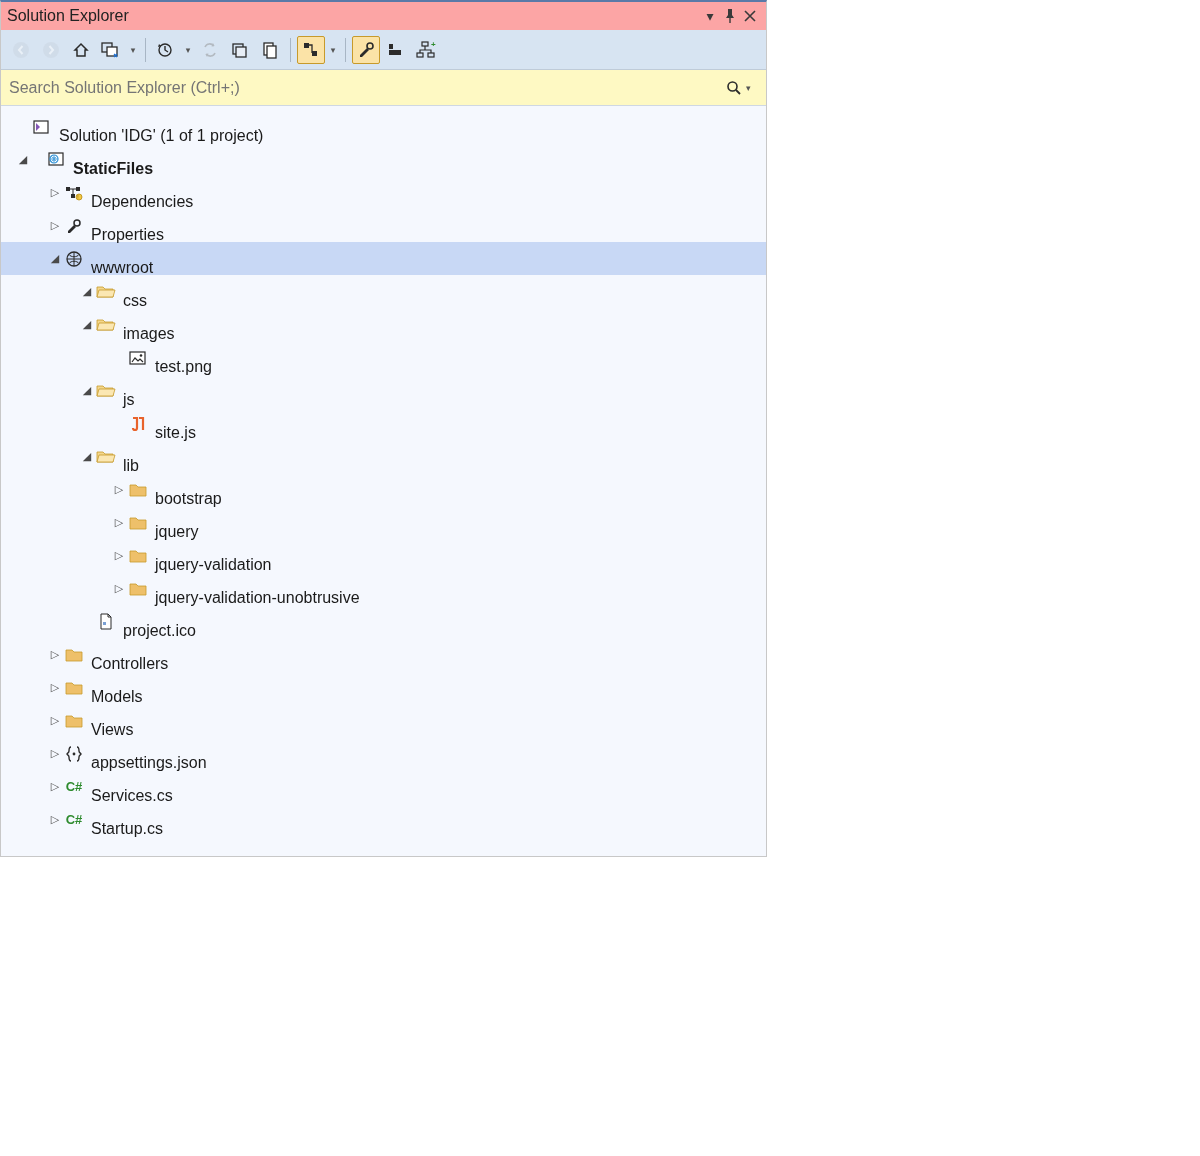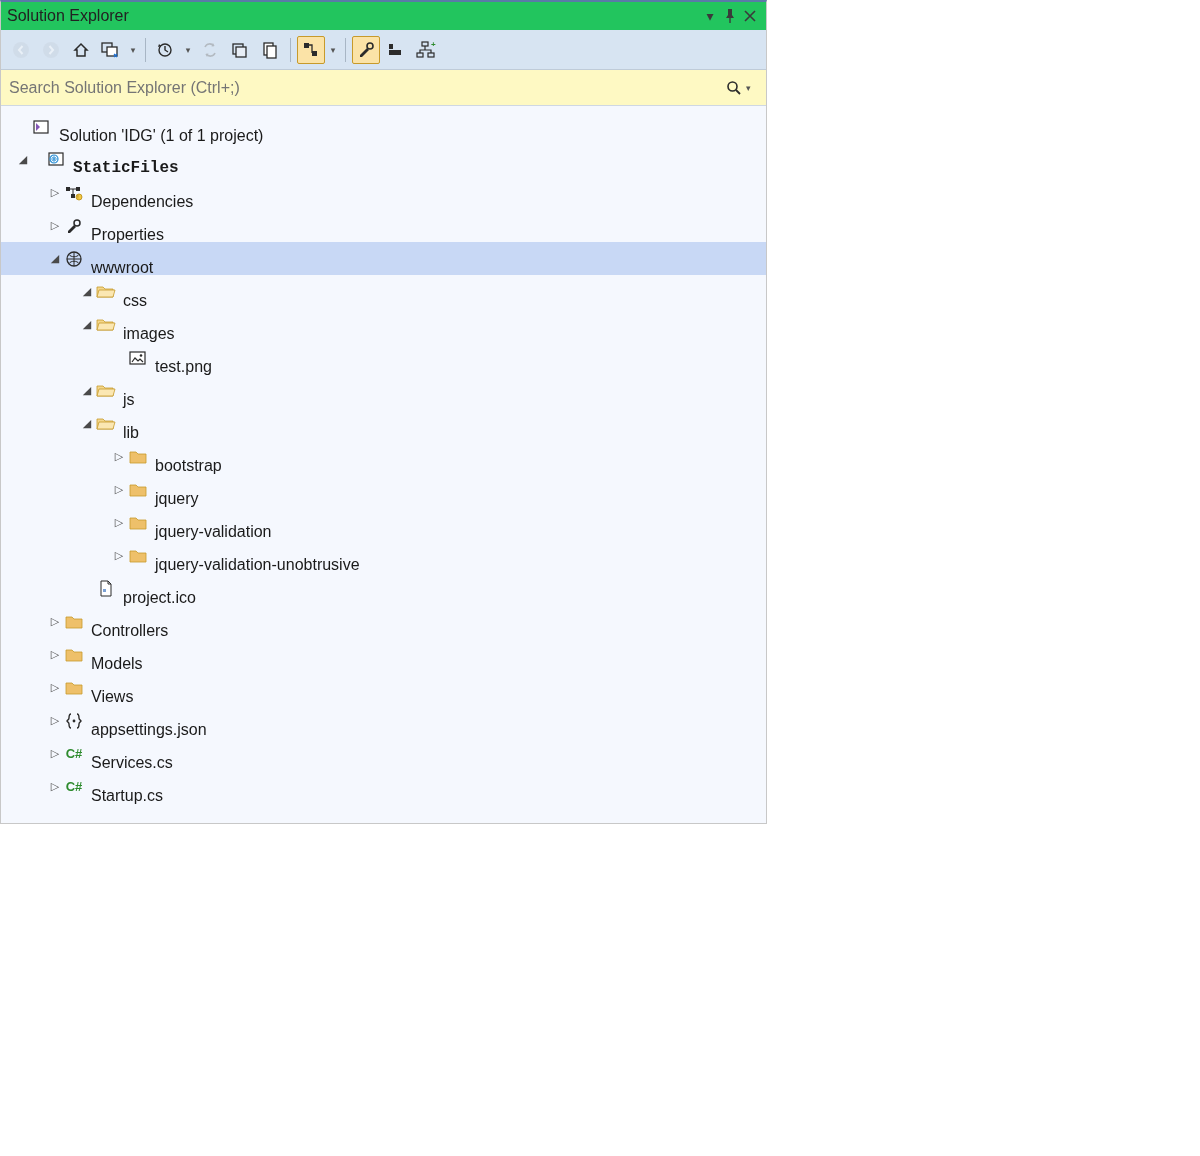--- a/index.html
+++ b/index.html
@@ -13,21 +13,21 @@
   }
   .panel {
     width: 767px;
     border: 1px solid #c8c8c8;
     border-top: 2px solid #5a7aa8;
     background: #f5f8fe;
   }
   .titlebar {
     display: flex;
     align-items: center;
-    background: #22c55e;
+    background: #fca5a5;
     height: 28px;
     padding: 0 6px;
     font-size: 16px;
     color: #222;
   }
   .titlebar .title { flex: 1; }
   .titlebar .tb-btn {
     width: 20px; height: 20px;
     display: flex; align-items: center; justify-content: center;
     color: #3a3a3a;
@@ -111,21 +111,21 @@
     flex-shrink:0;
   }
   .node .expander.blank { visibility:hidden; }
   .node .nicon {
     width: 22px; height: 20px;
     display:flex; align-items:center; justify-content:center;
     margin-right: 6px;
     flex-shrink:0;
   }
   .node .label { white-space: nowrap; margin-top: 19px; }
-  .node .label.bold { font-weight: 700; font-family: Liberation Mono, monospace; }
+  .node .label.bold { font-weight: 700; }
   
   .ind { display:inline-block; flex-shrink:0; }
   
   .nicon svg, .tbtn svg, .tb-btn svg, .search-icon svg { display:block; }
 </style>
 </head>
 <body>
 
 <div class="panel">
 
@@ -350,20 +350,31 @@
       <span class="ind" style="width:78px"></span>
       <span class="expander">◢</span>
       <span class="nicon">
         <svg width="20" height="16" viewBox="0 0 20 16">
             <path d="M1 3h6l2 2h8v8H1z" fill="#f4d78c" stroke="#c79a2b" stroke-width="0.8"></path>
             <path d="M3 6h16l-2 7H1z" fill="#fbe7b2" stroke="#c79a2b" stroke-width="0.8"></path>
           </svg>
       </span>
       <span class="label">js</span>
     </div>
+    <div class="node">
+      <span class="ind" style="width:110px"></span>
+      <span class="expander blank">▶</span>
+      <span class="nicon">
+        <svg width="18" height="16" viewBox="0 0 18 16">
+            <path d="M4 2h4v10a2 2 0 01-4 0" fill="none" stroke="#e8632c" stroke-width="2.2"></path>
+            <path d="M10 2h4v12" fill="none" stroke="#e8632c" stroke-width="2.2"></path>
+          </svg>
+      </span>
+      <span class="label">site.js</span>
+    </div>
 
     <div class="node">
       <span class="ind" style="width:78px"></span>
       <span class="expander">◢</span>
       <span class="nicon">
         <svg width="20" height="16" viewBox="0 0 20 16">
             <path d="M1 3h6l2 2h8v8H1z" fill="#f4d78c" stroke="#c79a2b" stroke-width="0.8"></path>
             <path d="M3 6h16l-2 7H1z" fill="#fbe7b2" stroke="#c79a2b" stroke-width="0.8"></path>
           </svg>
       </span>

